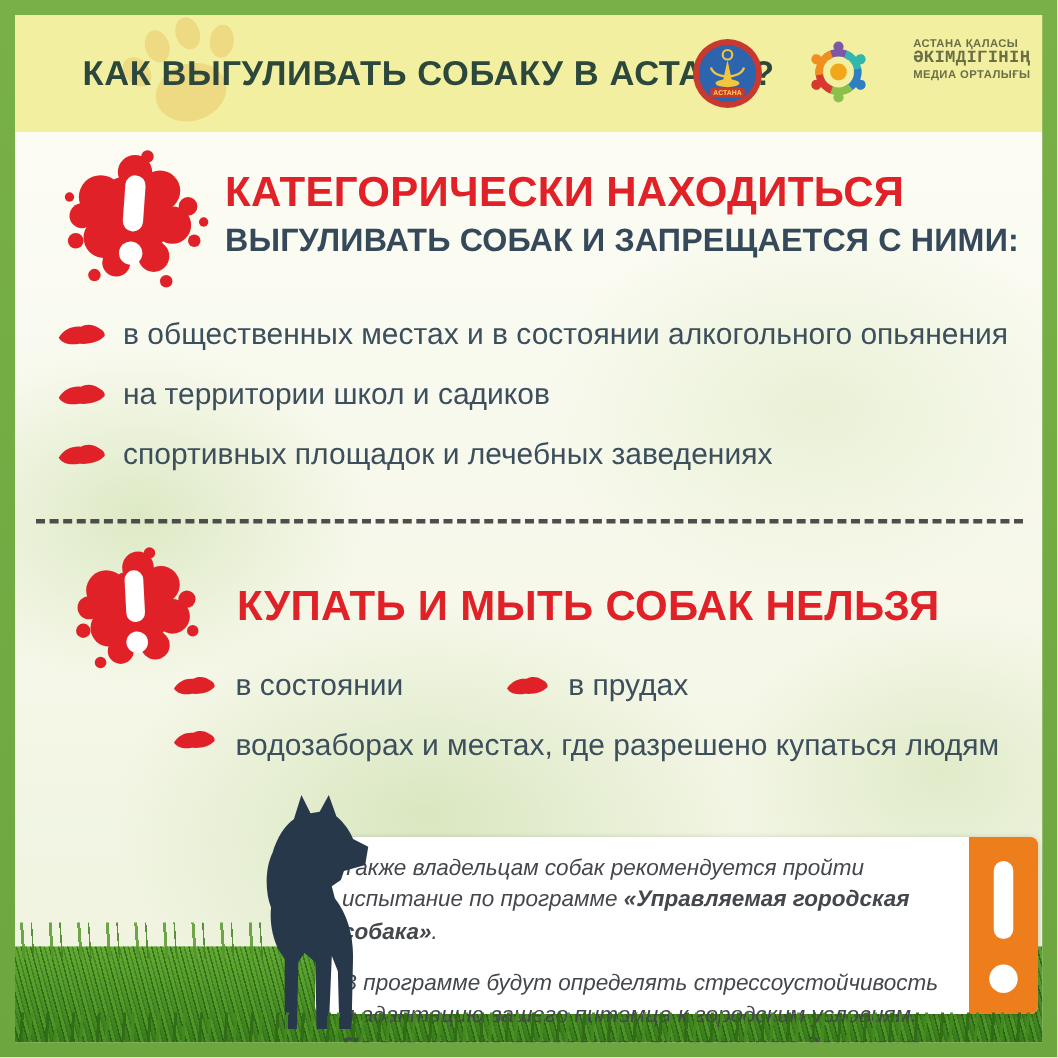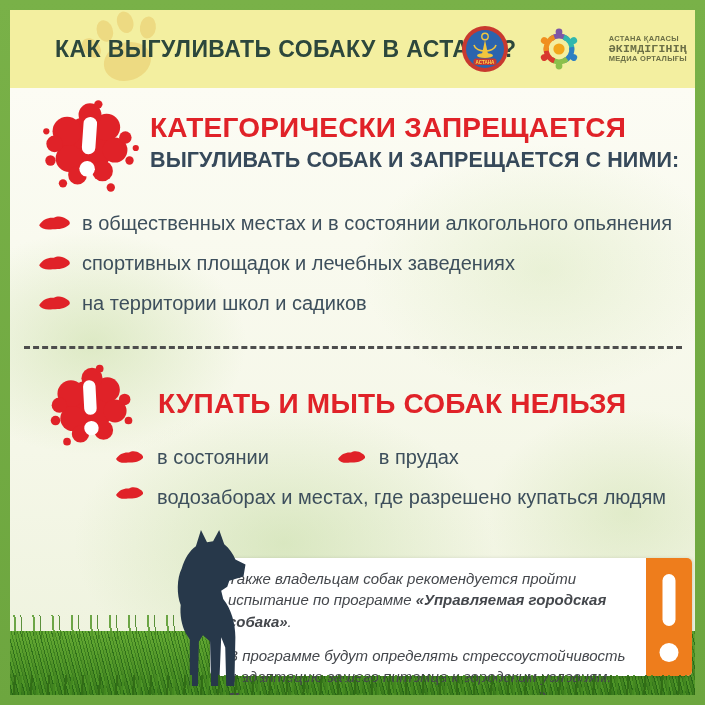--- a/index.html
+++ b/index.html
@@ -9,21 +9,21 @@
     font-family:"Liberation Sans",sans-serif;
   }
   .inner{position:absolute;left:10px;top:10px;width:685px;height:685px;overflow:hidden;}
   
   .band{position:relative;height:78px;background:#f3efa0;overflow:hidden;}
   .paw{position:absolute;left:58px;top:-2px;opacity:.55;}
   .title{
     position:absolute;left:45px;top:50%;transform:translateY(-50%);
     font-size:23px;font-weight:800;color:#2c473c;letter-spacing:.4px;white-space:nowrap;
   }
-  .logos{position:absolute;right:8px;top:50%;transform:translateY(-50%);display:flex;align-items:center;gap:27px;}
+  .logos{position:absolute;right:8px;top:50%;transform:translateY(-50%);display:flex;gap:27px;}
   .mltext{display:flex;flex-direction:column;line-height:1.08;color:#6b6f46;}
   .mltext .s{font-size:7.5px;font-weight:700;letter-spacing:.3px;}
   .mltext .m{font-size:11.5px;font-weight:800;letter-spacing:.2px;font-family:Liberation Mono, monospace;}
   
   .content{
     position:absolute;left:0;top:78px;width:685px;height:607px;overflow:hidden;
     background:
       radial-gradient(220px 160px at 12% 42%, rgba(190,215,150,.45), transparent 70%),
       radial-gradient(260px 180px at 78% 30%, rgba(205,225,170,.35), transparent 70%),
       radial-gradient(300px 200px at 40% 75%, rgba(180,210,140,.40), transparent 70%),
@@ -165,42 +165,42 @@
             <circle cx="70" cy="84" r="4"></circle>
           <circle cx="24" cy="80" r="4"></circle>
             <circle cx="94" cy="46" r="3"></circle>
         </g>
         <g transform="rotate(4 48 48)">
           <rect x="42" y="16" width="13" height="36" rx="6.5" fill="#ffffff"></rect>
           <circle cx="48.5" cy="66" r="7.5" fill="#ffffff"></circle>
         </g>
       </svg>
       <div class="sec1head">
-        <div class="h-red">КАТЕГОРИЧЕСКИ ЗАПРЕЩАЕТСЯ</div>
+        <div class="h-red">КАТЕГОРИЧЕСКИ НАХОДИТЬСЯ</div>
         <div class="h-navy">ВЫГУЛИВАТЬ СОБАК И  ЗАПРЕЩАЕТСЯ С НИМИ:</div>
       </div>
 
       <div class="blist">
         <div class="bitem">
           <svg class="bmark" width="34" height="17" viewBox="0 0 30 15">
             <path d="M1 9 C4 4 9 2 14 2.5 C17 .5 22 1 25 3.5 C27 4.5 28.5 6 28 8 C25 11.5 19 13 13 12.5 C8 13.5 3 12.5 1 9 Z" fill="#e02228"></path>
           </svg>
           <span class="btext">в общественных местах и в состоянии алкогольного опьянения</span>
         </div>
         <div class="bitem">
           <svg class="bmark" width="34" height="17" viewBox="0 0 30 15">
             <path d="M1 9 C4 4 9 2 14 2.5 C17 .5 22 1 25 3.5 C27 4.5 28.5 6 28 8 C25 11.5 19 13 13 12.5 C8 13.5 3 12.5 1 9 Z" fill="#e02228"></path>
           </svg>
-          <span class="btext">спортивных площадок и лечебных заведениях</span>
+          <span class="btext">на территории школ и садиков</span>
         </div>
         <div class="bitem">
           <svg class="bmark" width="34" height="17" viewBox="0 0 30 15">
             <path d="M1 9 C4 4 9 2 14 2.5 C17 .5 22 1 25 3.5 C27 4.5 28.5 6 28 8 C25 11.5 19 13 13 12.5 C8 13.5 3 12.5 1 9 Z" fill="#e02228"></path>
           </svg>
-          <span class="btext">на территории школ и садиков</span>
+          <span class="btext">спортивных площадок и лечебных заведениях</span>
         </div>
       </div>
 
       <div class="dash"></div>
 
       <svg class="splat2" width="96" height="90" viewBox="0 0 100 92">
         <g fill="#e02228">
           <circle cx="48" cy="42" r="26"></circle>
             <circle cx="28" cy="30" r="14"></circle>
             <circle cx="66" cy="26" r="13"></circle>

